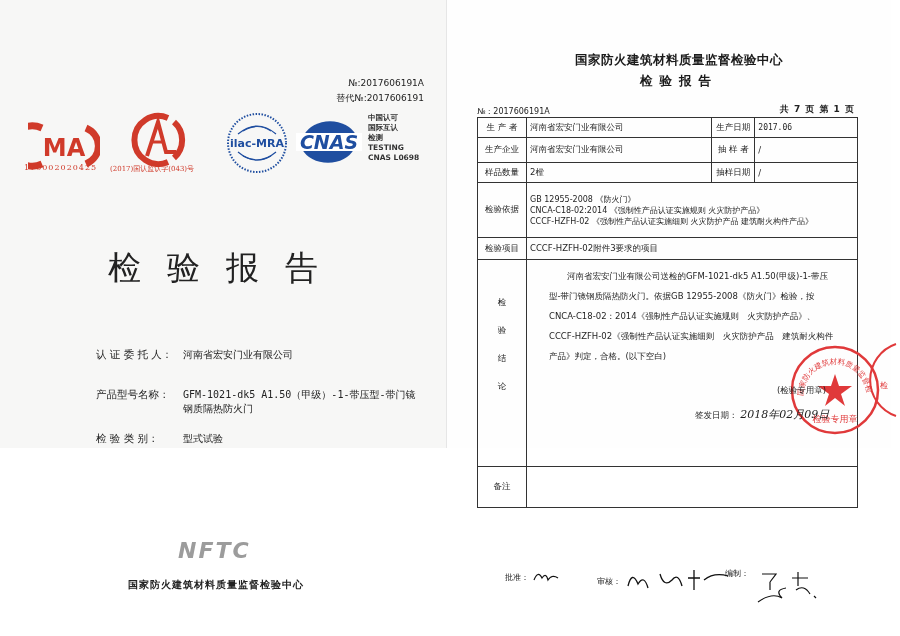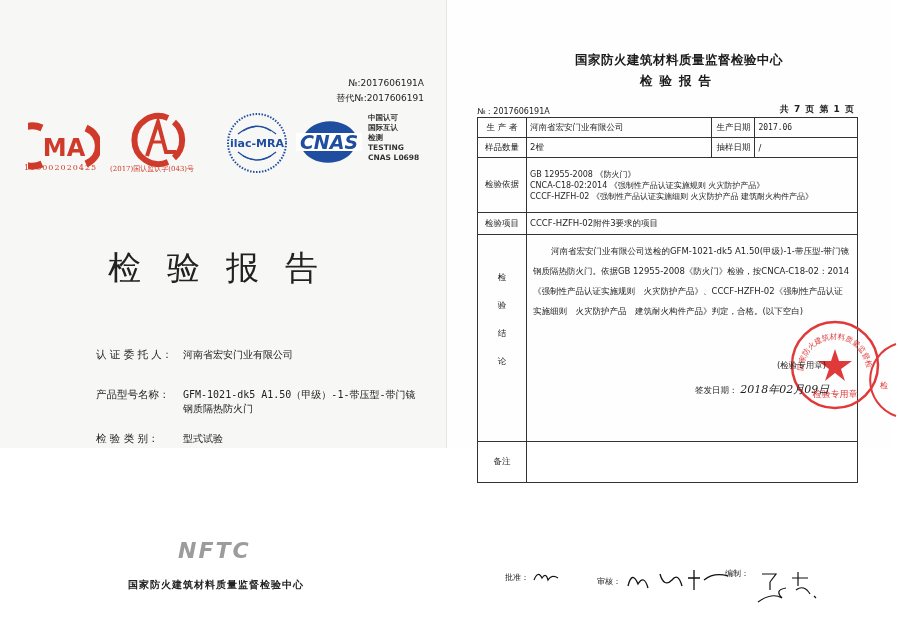--- a/index.html
+++ b/index.html
@@ -57,21 +57,21 @@
   table.rep td.lab2 { width: 36px; text-align: center; white-space: nowrap; }
   table.rep td.v1 { width: 152px; }
   .mono { font-family: "DejaVu Sans Mono", monospace; font-size: 8px; }
   tr.h22 td { height: 20px; }
   tr.h18 td { height: 15px; }
   tr.basis td { height: 50px; }
   tr.items td { height: 17px; }
   tr.concl td { height: 176px; vertical-align: top; }
   tr.remark td { height: 36px; }
   .concl-lab { line-height: 28px; padding-top: 28px !important; vertical-align: top !important; text-align: center; }
-  .concl-text { line-height: 20px; font-size: 8.5px; padding: 6px 6px !important; position: relative; }
+  .concl-text { line-height: 20px; font-size: 8.5px; padding: 6px 22px !important; position: relative; }
   .concl-text .indent { display: inline-block; width: 18px; }
   .stamp-label { position: absolute; left: 250px; top: 120px; font-size: 8.5px; }
   .issue-date { position: absolute; left: 168px; top: 145px; font-size: 8.5px; }
   .stamp { position: absolute; left: 262px; top: 84px; width: 92px; height: 92px; }
 
   .sign-row { position: absolute; top: 568px; font-size: 8px; color: #222; }
   #sign-approve { left: 58px; }
   #sign-review { left: 150px; }
   #sign-compile { left: 278px; }
 
@@ -144,20 +144,26 @@
   <div id="r-no">№：2017606191A</div>
   <div id="r-pages">共 7 页 第 1 页</div>
 
   <table class="rep">
     <tbody>
     <tr class="h18">
       <td class="lab">生 产 者</td>
       <td>河南省宏安门业有限公司</td>
       <td class="lab2">生产日期</td>
       <td class="mono">2017.06</td>
+    </tr>
+    <tr class="h22">
+      <td class="lab">生产企业</td>
+      <td>河南省宏安门业有限公司</td>
+      <td class="lab2">抽 样 者</td>
+      <td>/</td>
     </tr>
     <tr class="h18">
       <td class="lab">样品数量</td>
       <td>2樘</td>
       <td class="lab2">抽样日期</td>
       <td>/</td>
     </tr>
     <tr class="basis">
       <td class="lab">检验依据</td>
       <td colspan="3" style="font-size:8px;line-height:11px;">

